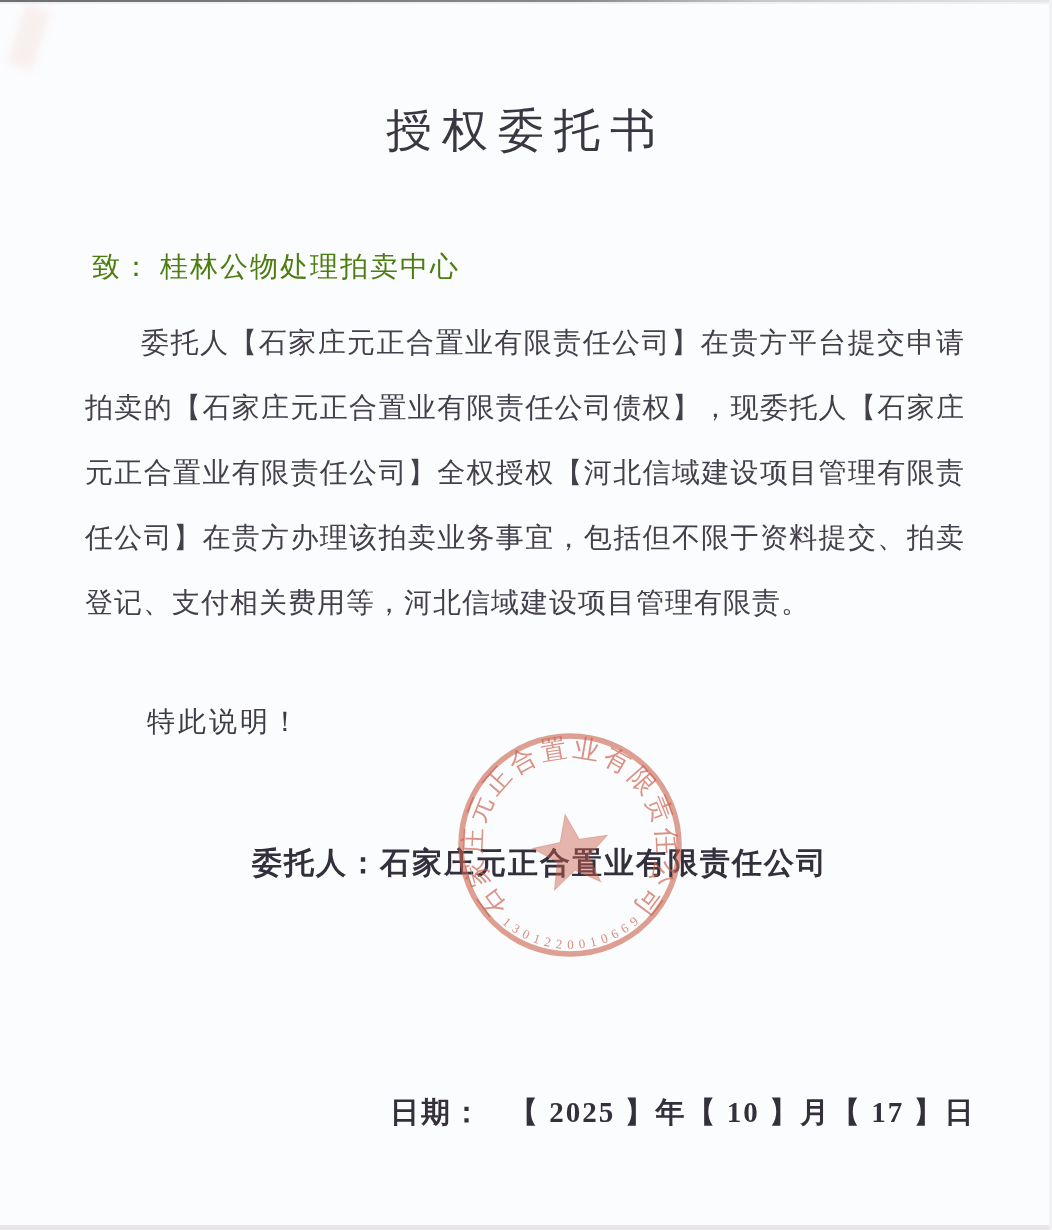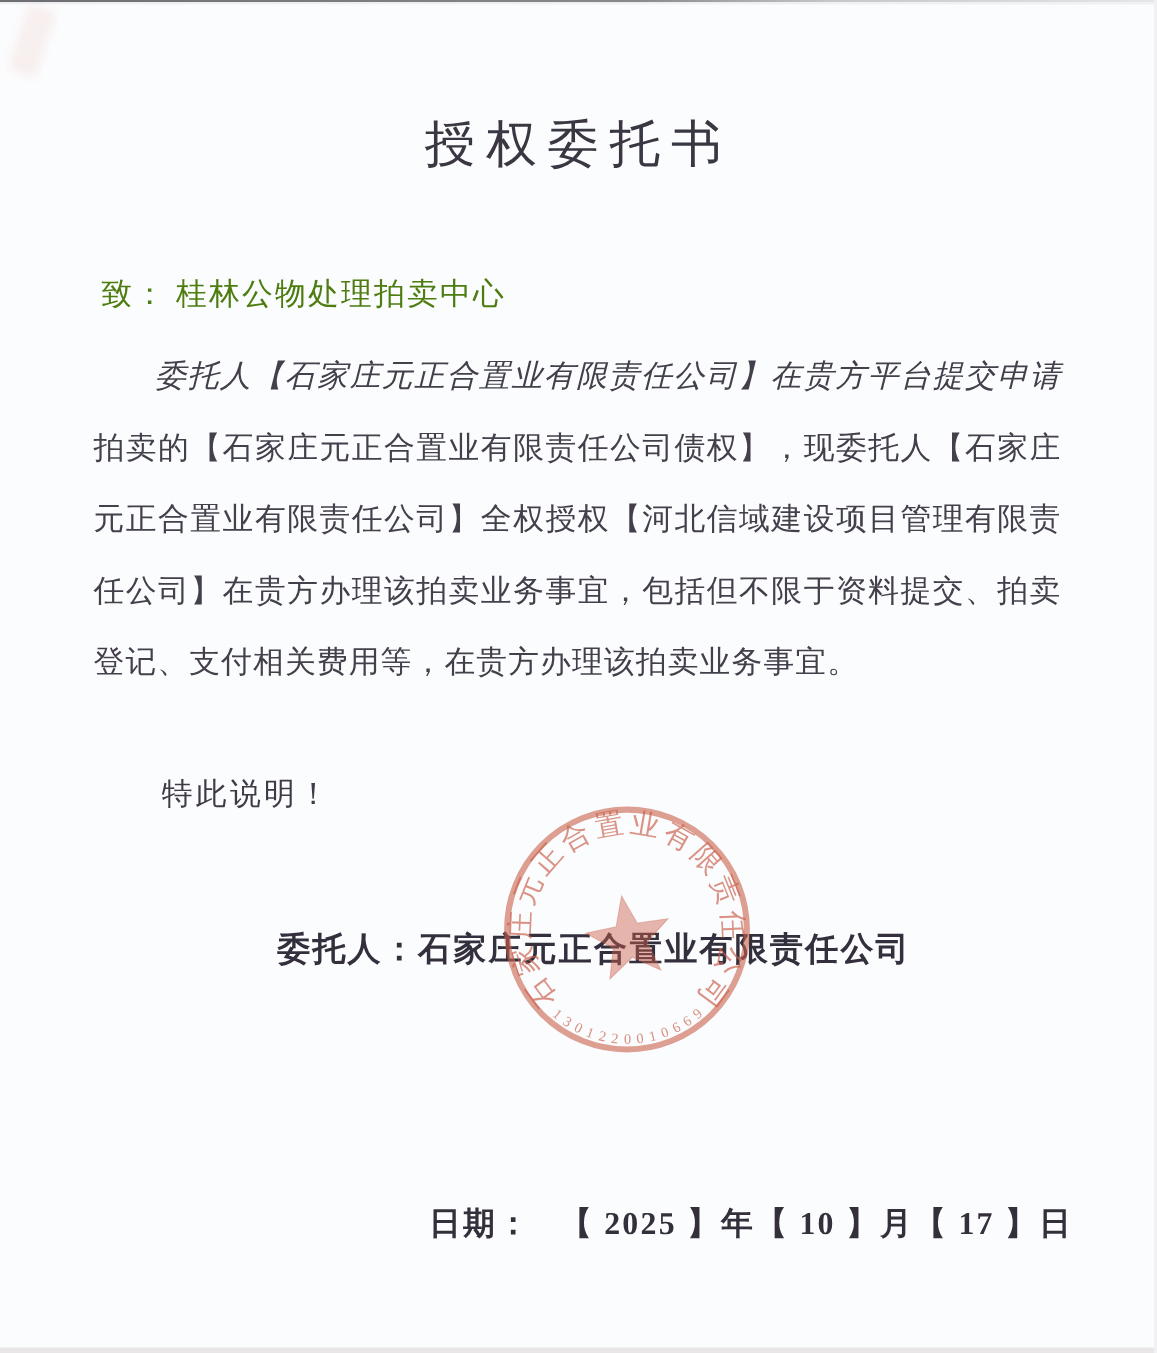--- a/index.html
+++ b/index.html
@@ -23,21 +23,21 @@
   .doc-title{
     position:absolute;top:100px;left:0;width:100%;
     text-align:center;font-size:46px;letter-spacing:10px;
     color:#3a3742;font-weight:500;
   }
   .recipient-line{position:absolute;top:248px;left:92px;font-size:28px;letter-spacing:2px;color:#4d7c0f;}
   .recipient-line .label{margin-right:8px;}
   .body-par{position:absolute;top:310px;left:85px;width:880px;font-size:28px;color:#433f4b;}
   .body-par .line{height:65px;line-height:65px;letter-spacing:1px;white-space:nowrap;}
   .body-par .line.fill{white-space:normal;text-align:justify;text-align-last:justify;}
-  .body-par .line.indent{text-indent:2em;font-style:italic;}
+  .body-par .line.indent{text-indent:2em;}
   .closing-line{position:absolute;top:703px;left:147px;font-size:28px;letter-spacing:3px;color:#3e3a46;}
   .principal-row{position:absolute;top:843px;left:252px;font-size:30px;letter-spacing:2px;
     color:#332f3c;font-weight:700;z-index:1;}
   .authorized-row{position:absolute;top:966px;left:238px;font-size:30px;letter-spacing:1px;
     color:#2d2a36;font-weight:700;z-index:1;}
   .date-row{position:absolute;top:1093px;left:390px;font-size:29px;letter-spacing:2px;
     color:#332f3b;font-weight:600;}
   .date-row .date-value{margin-left:26px;font-weight:700;}
   .seal{
     position:absolute;left:450px;top:725px;width:240px;height:240px;
@@ -59,21 +59,21 @@
 
   <div class="recipient-line">
     <span class="label">致：</span><span>桂林公物处理拍卖中心</span>
   </div>
 
   <div class="body-par">
     <div class="line fill indent">委托人【石家庄元正合置业有限责任公司】在贵方平台提交申请</div>
     <div class="line fill">拍卖的【石家庄元正合置业有限责任公司债权】，现委托人【石家庄</div>
     <div class="line fill">元正合置业有限责任公司】全权授权【河北信域建设项目管理有限责</div>
     <div class="line fill">任公司】在贵方办理该拍卖业务事宜，包括但不限于资料提交、拍卖</div>
-    <div class="line">登记、支付相关费用等，在贵方办理该拍卖业务事宜。</div>
+    <div class="line">登记、支付相关费用等，河北信域建设项目管理有限责。</div>
   </div>
 
   <div class="closing-line">特此说明！</div>
 
   <div class="principal-row">
     <span>委托人：</span><span>石家庄元正合置业有限责任公司</span>
   </div>
 
 
   <div class="date-row">

